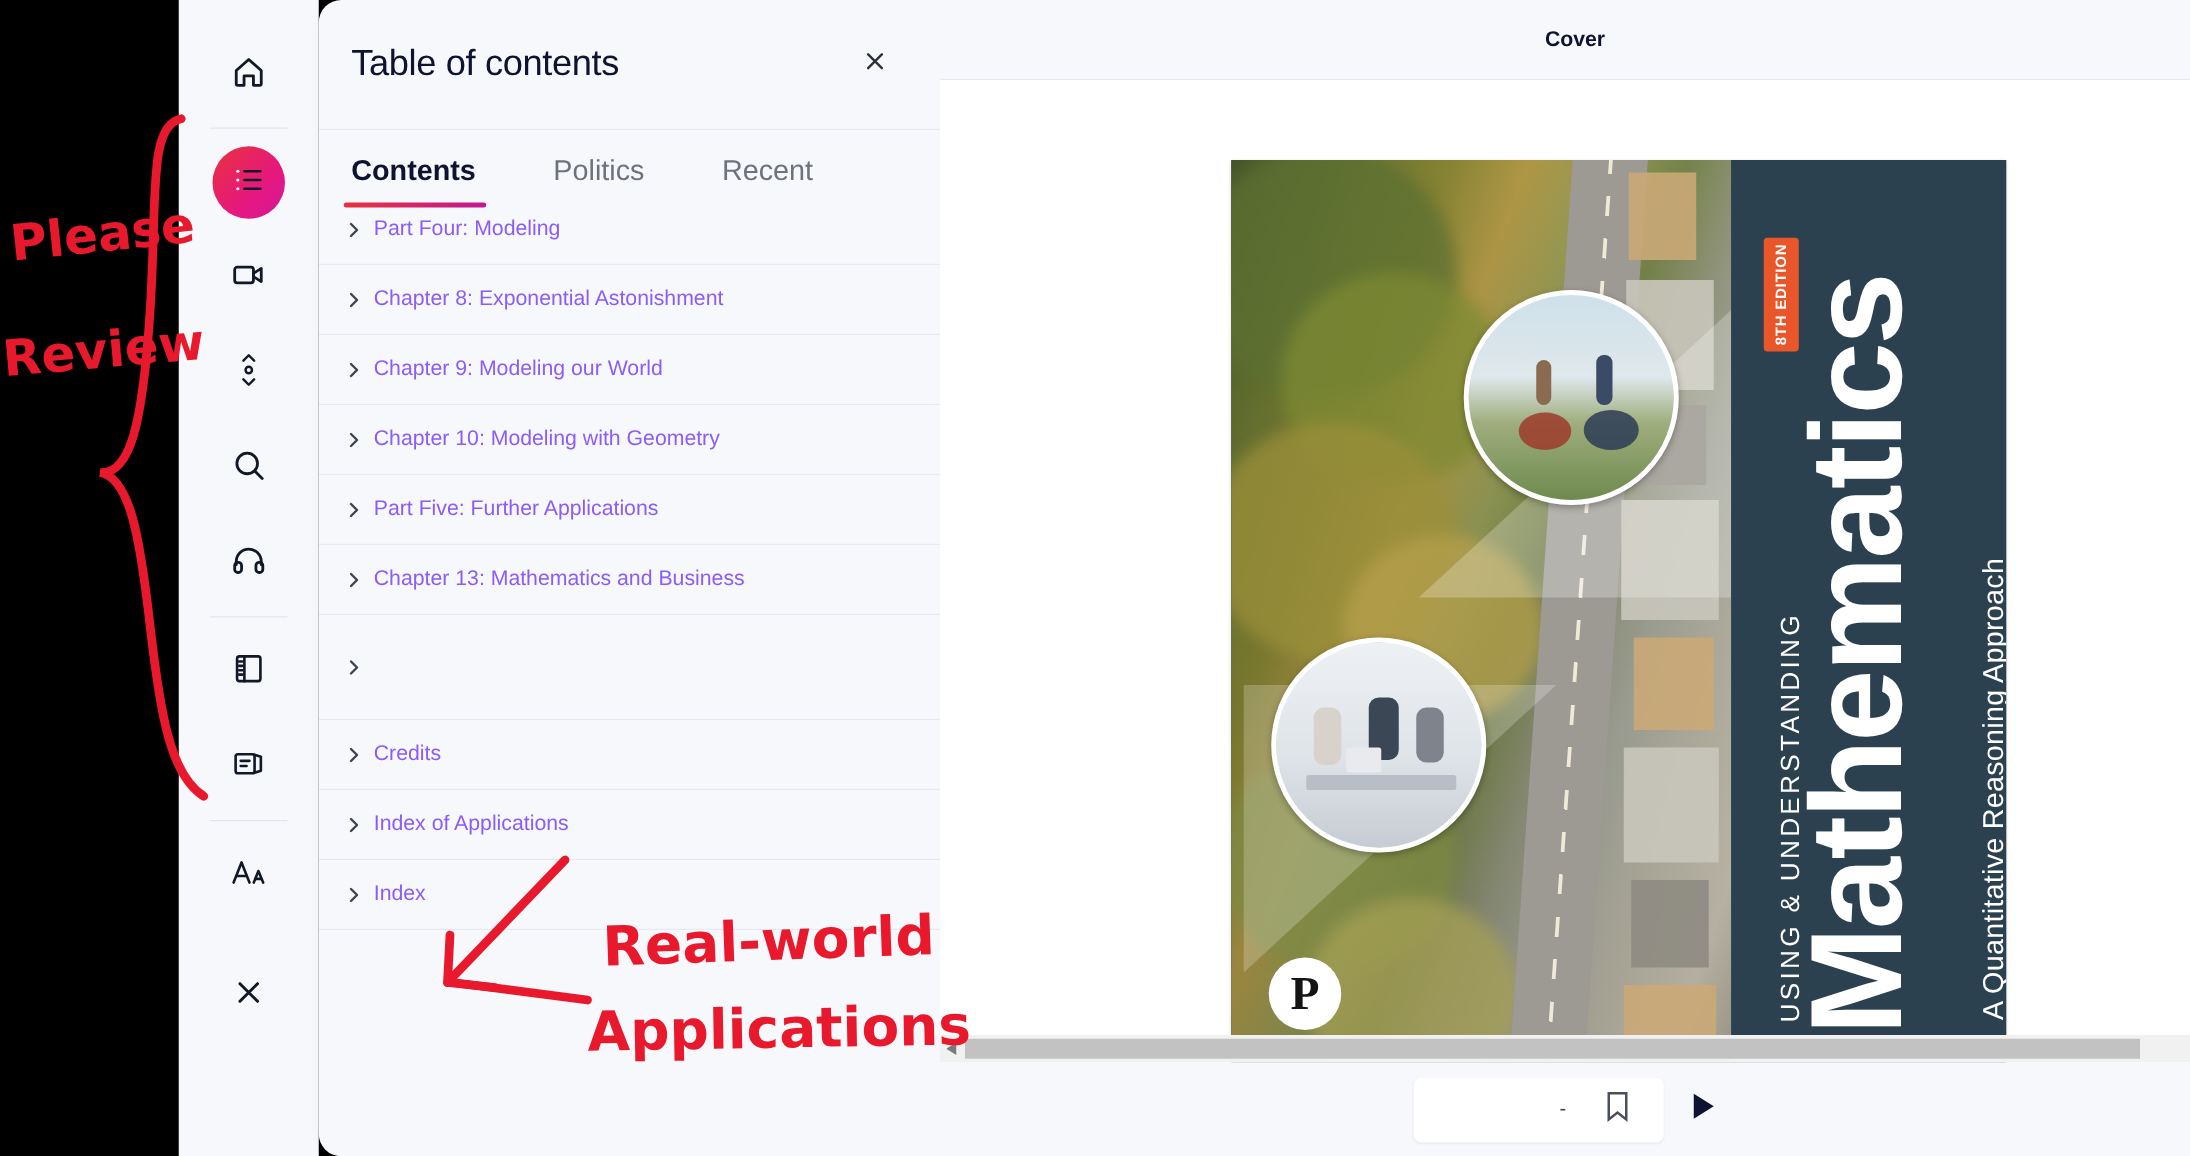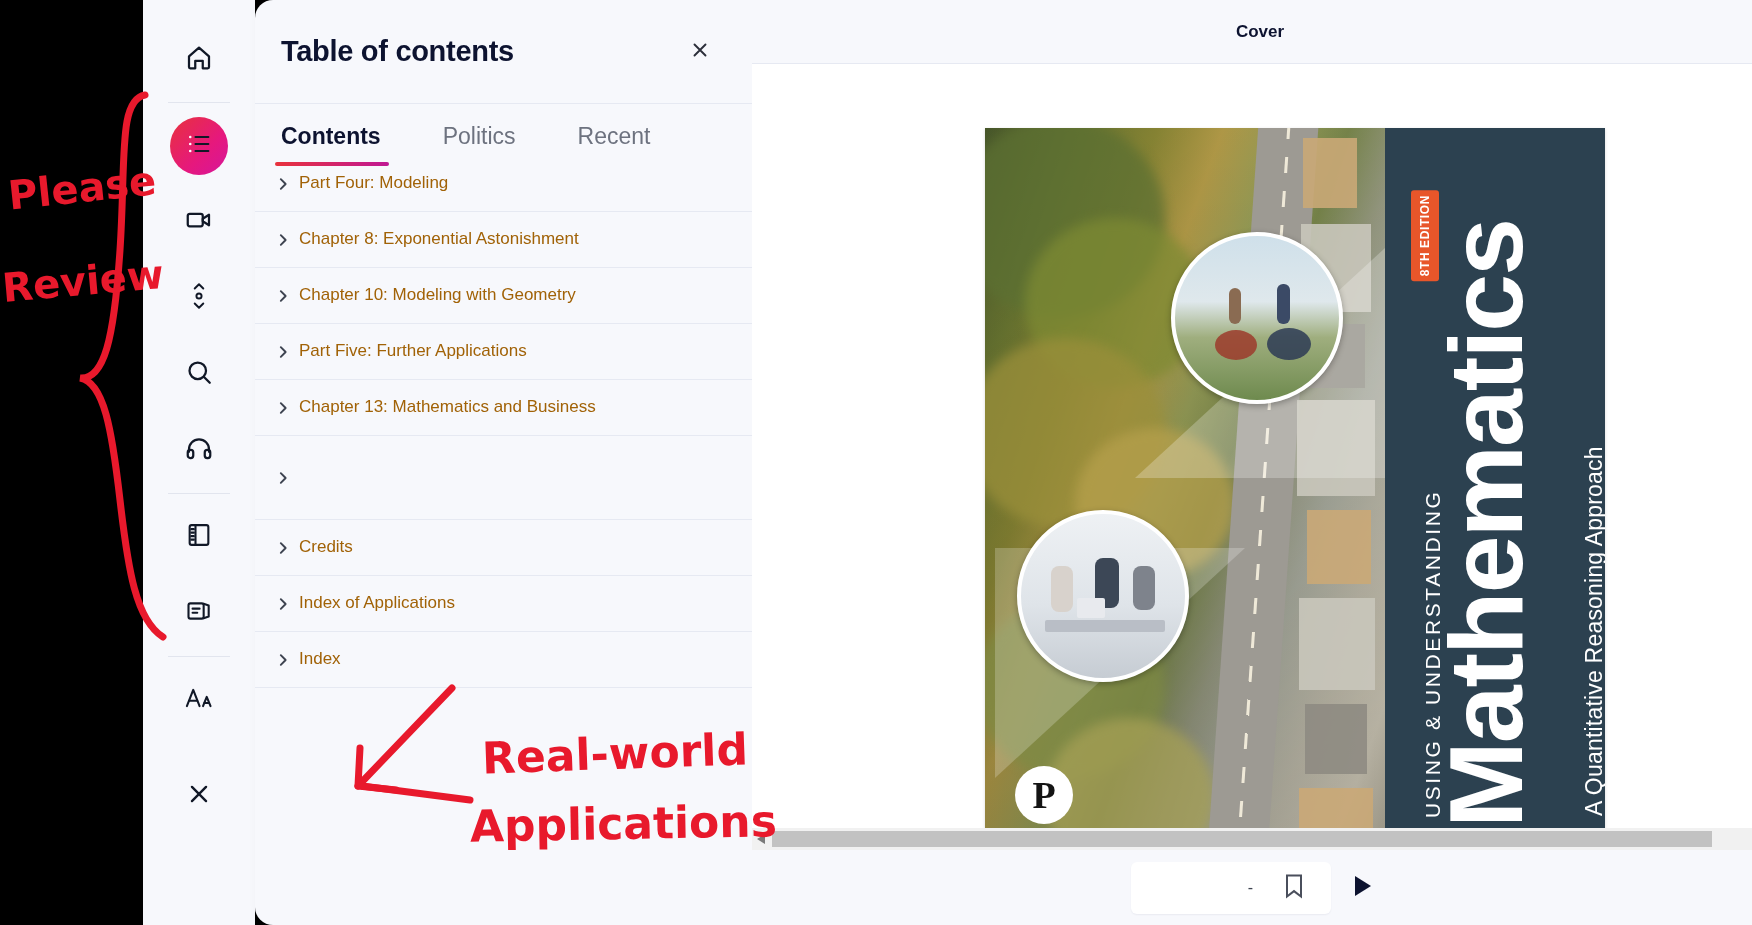--- a/index.html
+++ b/index.html
@@ -59,21 +59,21 @@
     display: flex; flex-direction: column;
   }
   .toc-header {
     height: 104px;
     display: flex; align-items: center; justify-content: space-between;
     padding: 0 34px 0 26px;
     border-bottom: 1px solid #e6e9f2;
     flex: 0 0 auto;
   }
   .toc-title {
-    font-size: 29px; font-weight: bold; color: #0d1330;
+    font-size: 29px; font-weight: normal; color: #0d1330;
     letter-spacing: -0.3px;
   }
   .toc-close {
     width: 36px; height: 36px; cursor: pointer;
     display: flex; align-items: center; justify-content: center;
   }
   .toc-close svg { stroke: #2b2f3a; stroke-width: 2.1; stroke-linecap: round; }
 
   .toc-tabs {
     display: flex; align-items: flex-end;
@@ -106,21 +106,21 @@
     border-bottom: 1px solid #e6e9f2;
     cursor: pointer;
   }
   .toc-item:first-child { border-top: none; }
   .toc-chevron {
     width: 32px; flex: 0 0 32px;
     display: flex; align-items: center; justify-content: center;
   }
   .toc-chevron svg { stroke: #3d4350; stroke-width: 2.2; fill: none; stroke-linecap: round; stroke-linejoin: round; }
   .toc-label {
-    font-size: 17px; color: #a16207; line-height: 1.65;
+    font-size: 17px; color: #8b5cf6; line-height: 1.65;
     padding-right: 8px;
   }
 
   
   .reader {
     position: absolute; left: 752px; top: 0;
     width: 1000px; height: 925px;
     background: #f7f8fc;
   }
   .reader-topbar {
@@ -473,20 +473,28 @@
 
       <div class="toc-item">
         <div class="toc-chevron">
           <svg width="14" height="14" viewBox="0 0 16 16">
               <path d="M5.5 2.5L11 8l-5.5 5.5"></path>
             </svg>
         </div>
         <div class="toc-label">Chapter 8: Exponential Astonishment</div>
       </div>
 
+      <div class="toc-item">
+        <div class="toc-chevron">
+          <svg width="14" height="14" viewBox="0 0 16 16">
+              <path d="M5.5 2.5L11 8l-5.5 5.5"></path>
+            </svg>
+        </div>
+        <div class="toc-label">Chapter 9: Modeling our World</div>
+      </div>
 
       <div class="toc-item">
         <div class="toc-chevron">
           <svg width="14" height="14" viewBox="0 0 16 16">
               <path d="M5.5 2.5L11 8l-5.5 5.5"></path>
             </svg>
         </div>
         <div class="toc-label">Chapter 10: Modeling with Geometry</div>
       </div>
 

